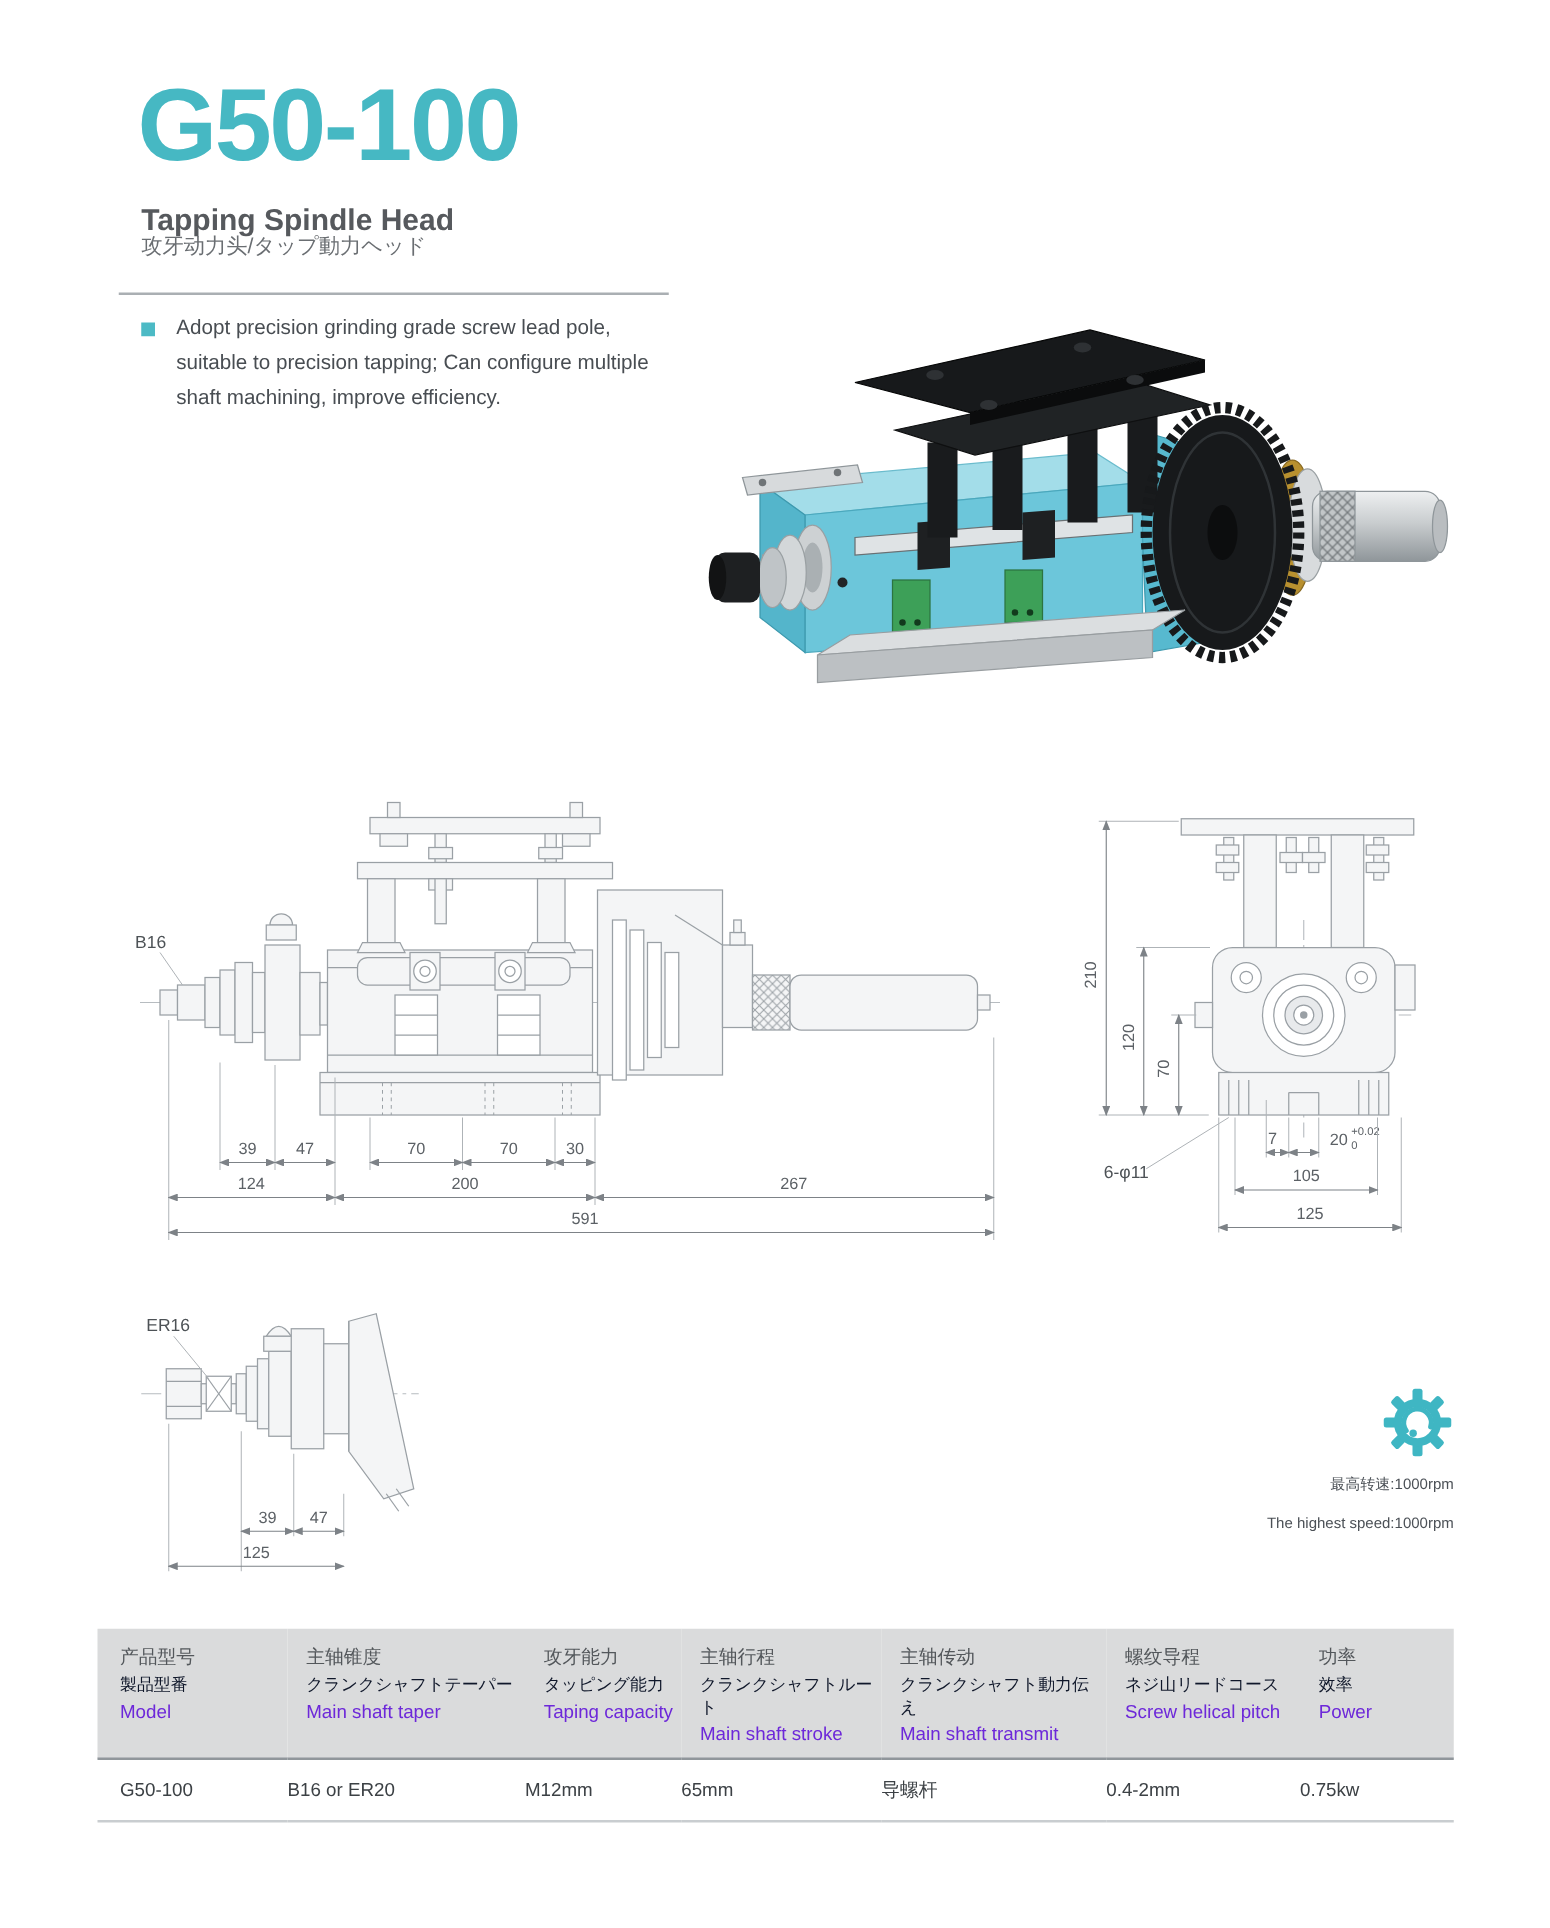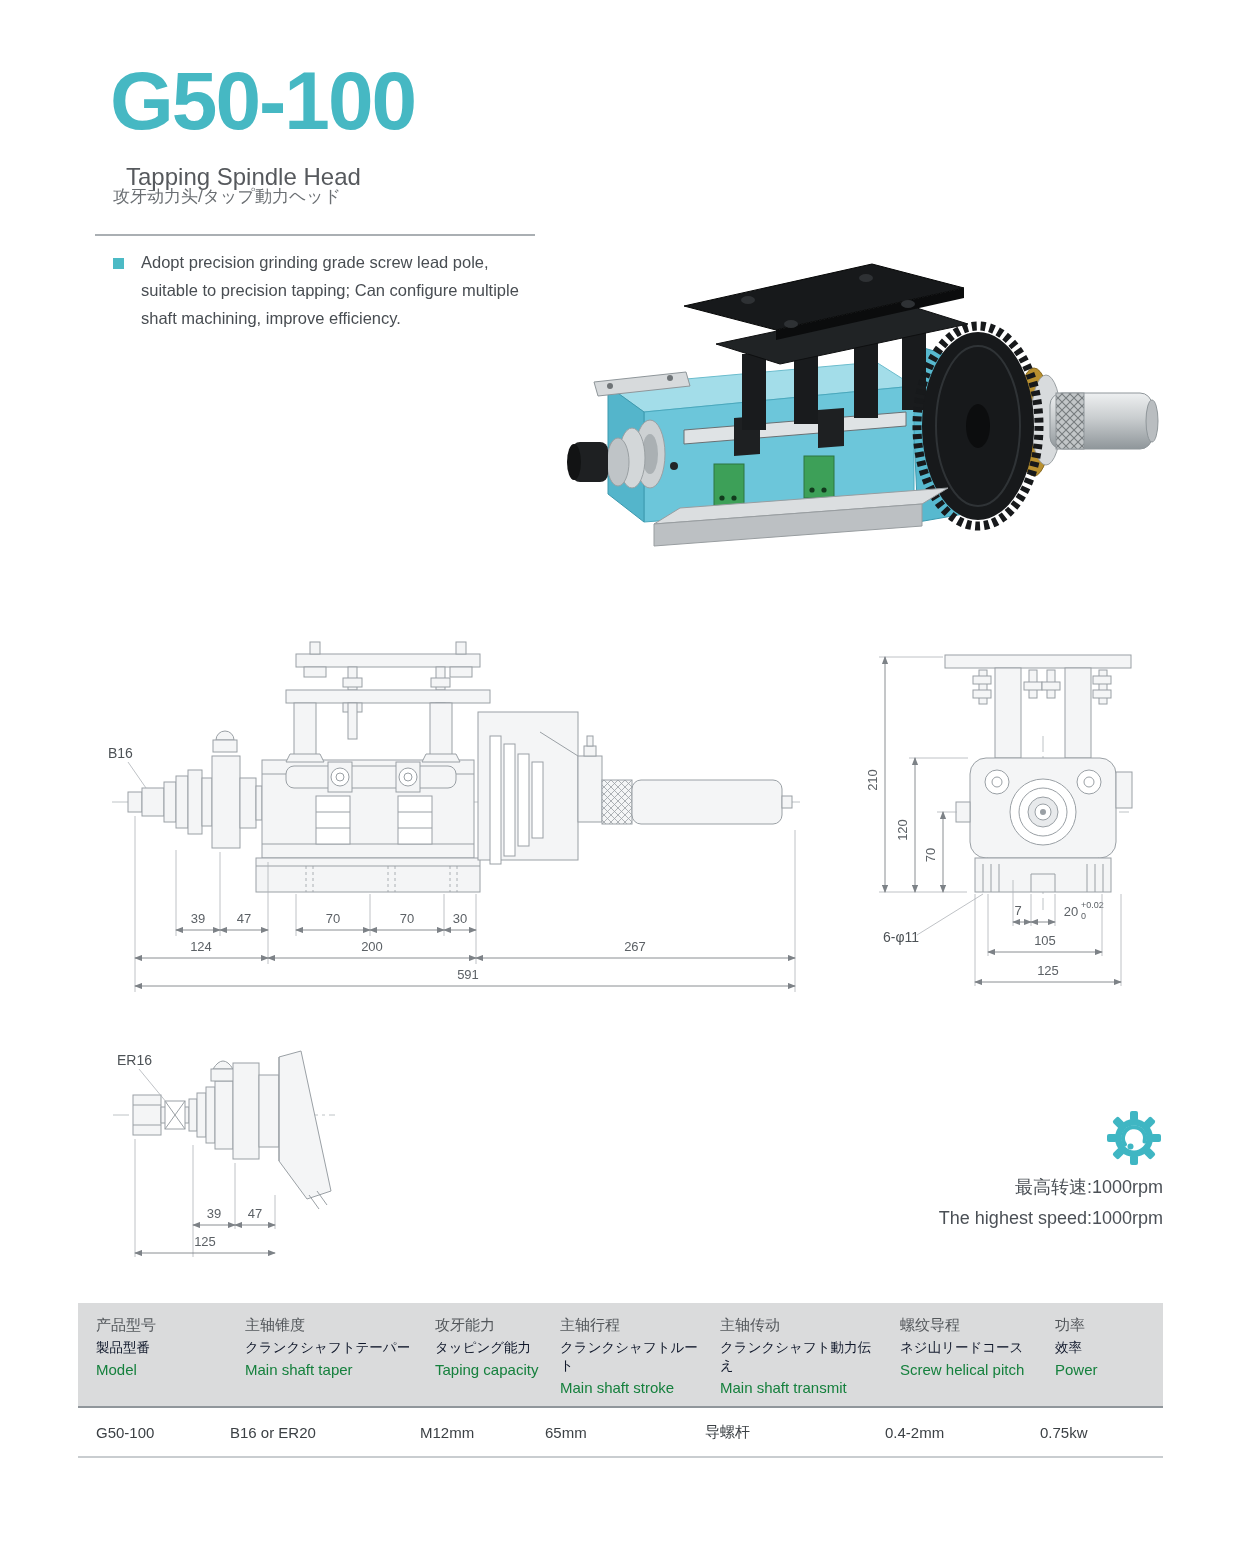--- a/index.html
+++ b/index.html
@@ -6,43 +6,43 @@
   body{
     width:1240px;height:1542px;background:#ffffff;position:relative;overflow:hidden;
     font-family:"Liberation Sans","DejaVu Sans",sans-serif;
   }
   .abs{position:absolute;}
   
   .title{
     left:110px;top:58px;font-size:82px;font-weight:bold;color:#46b8c3;
     letter-spacing:-2px;line-height:1.05;
   }
-  .subtitle-en{left:113px;top:163px;font-size:24px;font-weight:normal;color:#56595d;margin-left:13px;}
+  .subtitle-en{left:113px;top:163px;font-size:24px;font-weight:bold;color:#56595d;}
   .subtitle-cjk{left:113px;top:185px;font-size:17px;color:#6a6e72;}
   .divider{left:95px;top:234px;width:440px;height:2px;background:#aaafb3;}
   
   .features{left:113px;top:248px;width:415px;list-style:none;margin:0;padding:0;}
   .features li{display:flex;gap:17px;margin-bottom:21px;}
   .sq{width:11px;height:11px;background:#4cbac5;margin-top:10px;flex:none;}
   .features p{margin:0;font-size:16.5px;line-height:32px;color:#3e4348;}
   .features li.en p{line-height:28px;color:#484d52;}
   
-  .speed{left:760px;top:1172px;width:403px;text-align:right;font-size:18px;
+  .speed{left:760px;top:1172px;width:403px;text-align:right;font-size:12px;
     line-height:31px;color:#4b5056;}
   
   .spec-wrap{left:78px;top:1303px;width:1085px;}
   table{border-collapse:collapse;table-layout:fixed;width:100%;}
   thead th{
     background:#dadbdc;text-align:left;font-weight:normal;vertical-align:top;
     padding:13px 4px 10px 15px;border-bottom:2px solid #90969b;
   }
   thead th:first-child, tbody td:first-child{padding-left:18px;}
   th .zh{font-size:15px;color:#53575b;margin-bottom:4px;}
   th .ja{font-size:13.5px;color:#0f172a;margin-bottom:4px;}
-  th .en{font-size:15px;color:#15803d;}
+  th .en{font-size:15px;color:#6d28d9;}
   tbody td{
     padding:15px 4px 14px 0;font-size:15px;color:#3c4145;background:#ffffff;
     border-bottom:2px solid #c9cdd0;
   }
   
   svg text{font-family:"Liberation Sans","DejaVu Sans",sans-serif;}
   .p{fill:#f4f5f6;stroke:#9aa0a5;stroke-width:1;}
   .pw{fill:#ffffff;stroke:#9aa0a5;stroke-width:1;}
   .ln{stroke:#9aa0a5;stroke-width:1;fill:none;}
   .cl{stroke:#b7bcc0;stroke-width:0.9;fill:none;stroke-dasharray:16 4 3 4;}

